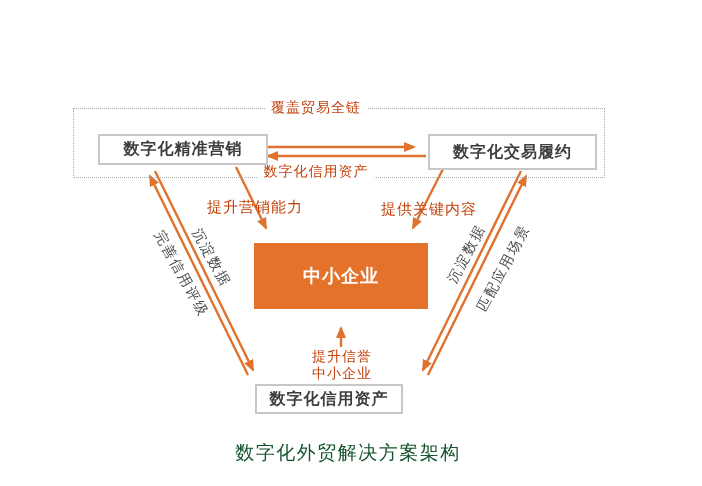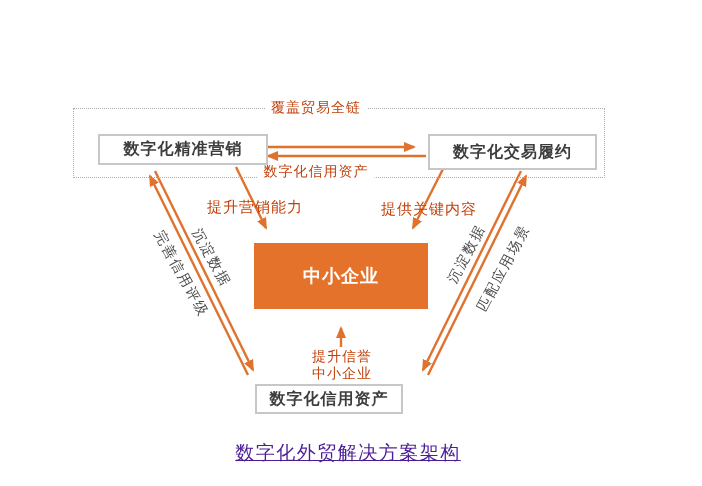--- a/index.html
+++ b/index.html
@@ -32,21 +32,21 @@
   }
   .lbl.bg{background:#ffffff;padding:0 6px;}
   .lbl.mid{font-size:15px;}
   .rot{
     position:absolute;font-size:14px;color:#4A4A4A;white-space:nowrap;letter-spacing:2px;
   }
   .rot-l{transform:translate(-50%,-50%) rotate(61deg);}
   .rot-r{transform:translate(-50%,-50%) rotate(-62deg);}
   .caption{
     position:absolute;left:348px;top:453px;transform:translate(-50%,-50%);
-    font-size:19px;color:#4c1d95;letter-spacing:1.5px;white-space:nowrap;text-decoration:underline;
+    font-size:19px;color:#14532d;letter-spacing:1.5px;white-space:nowrap;
   }
 </style>
 </head>
 <body>
 
 <div class="canvas">
 
   <svg class="arrow-layer" width="702" height="486" viewBox="0 0 702 486" xmlns="http://www.w3.org/2000/svg">
     <defs>
       <marker id="ah" markerUnits="userSpaceOnUse" markerWidth="13" markerHeight="11" refX="10" refY="5" orient="auto">

